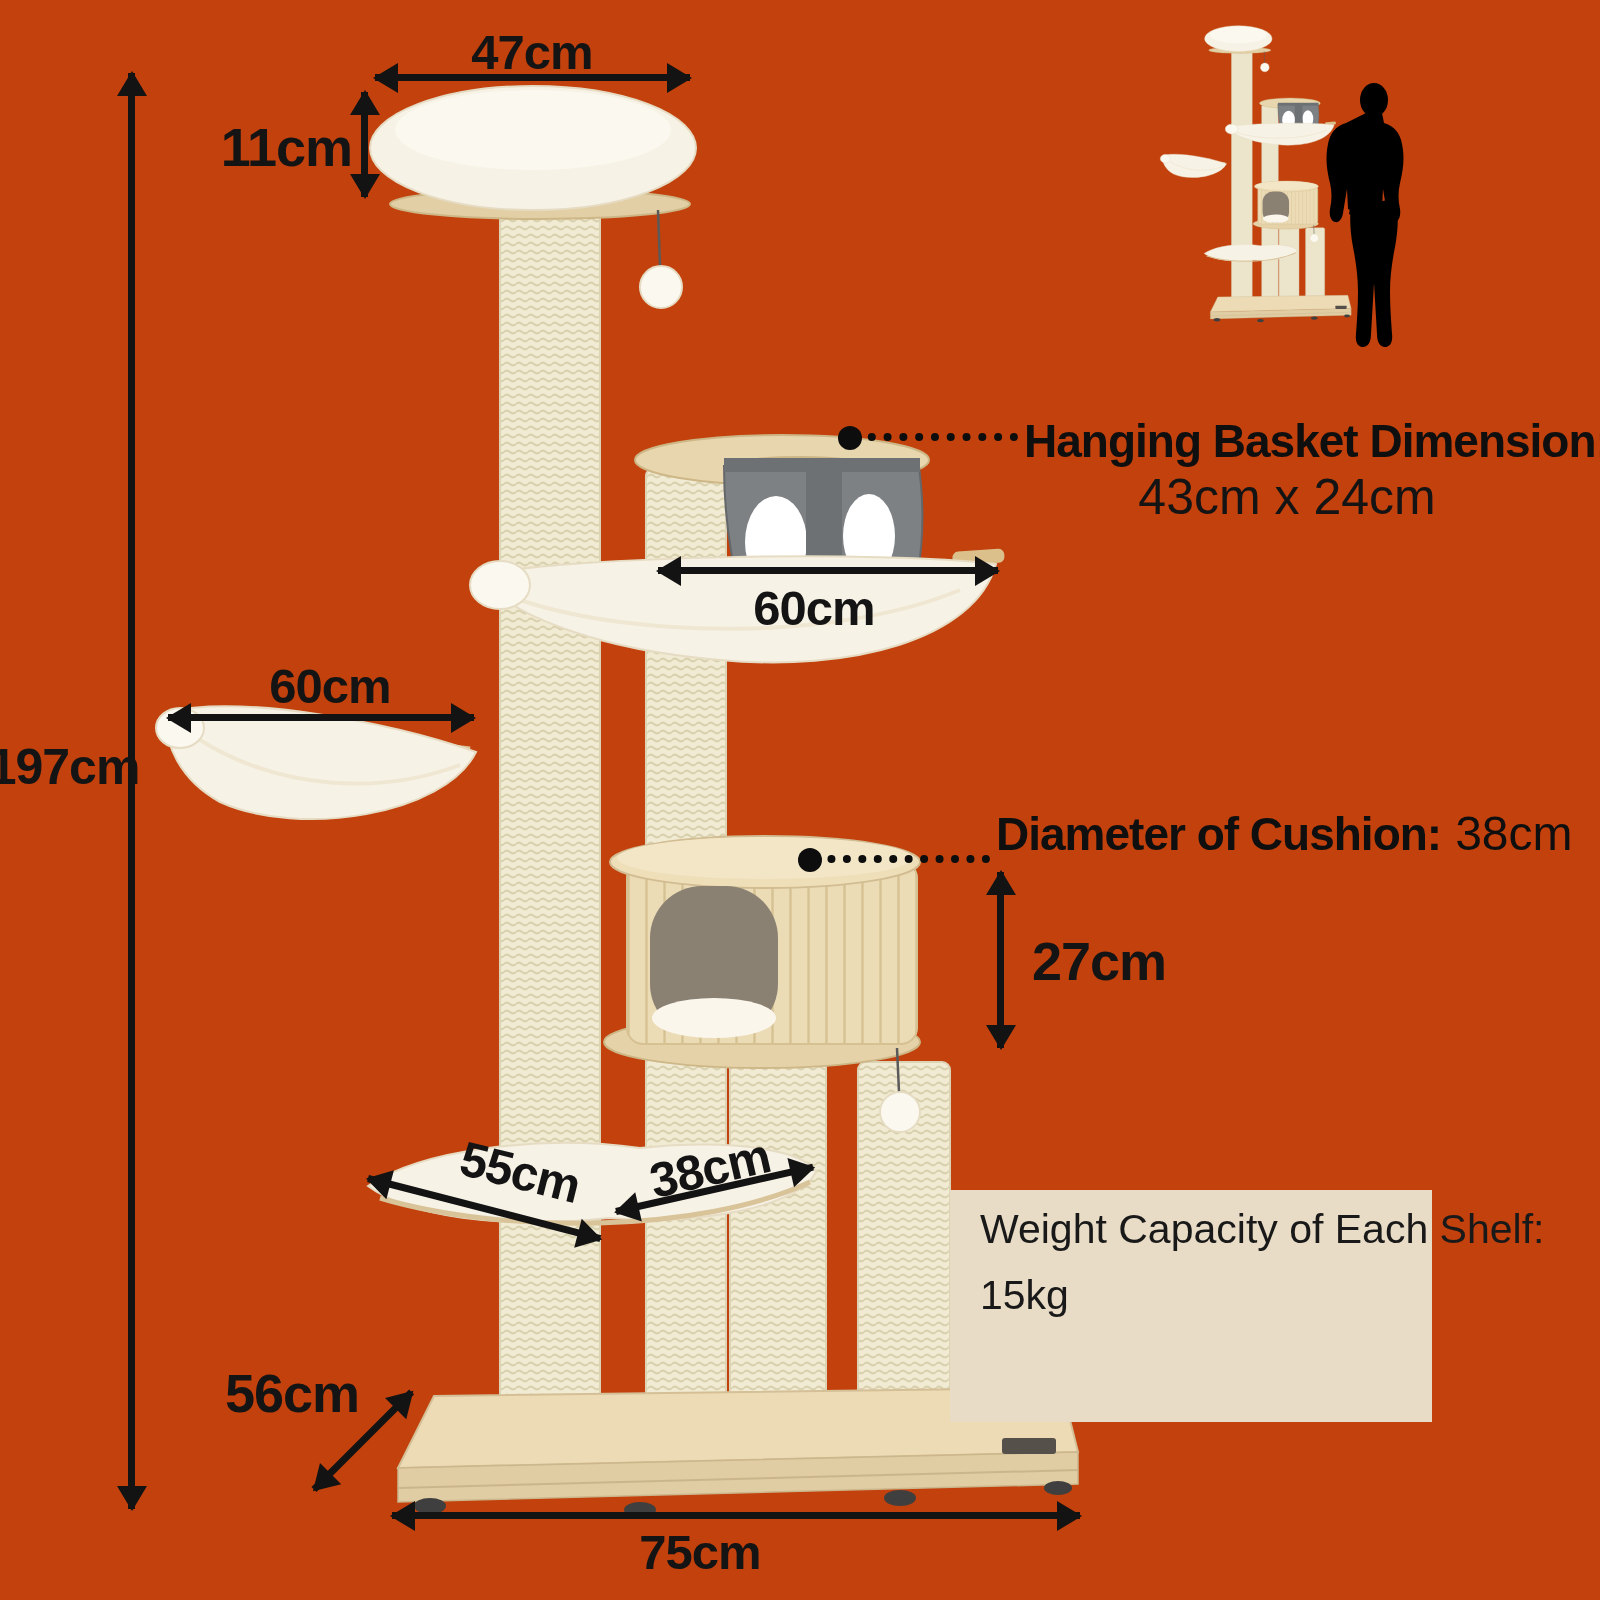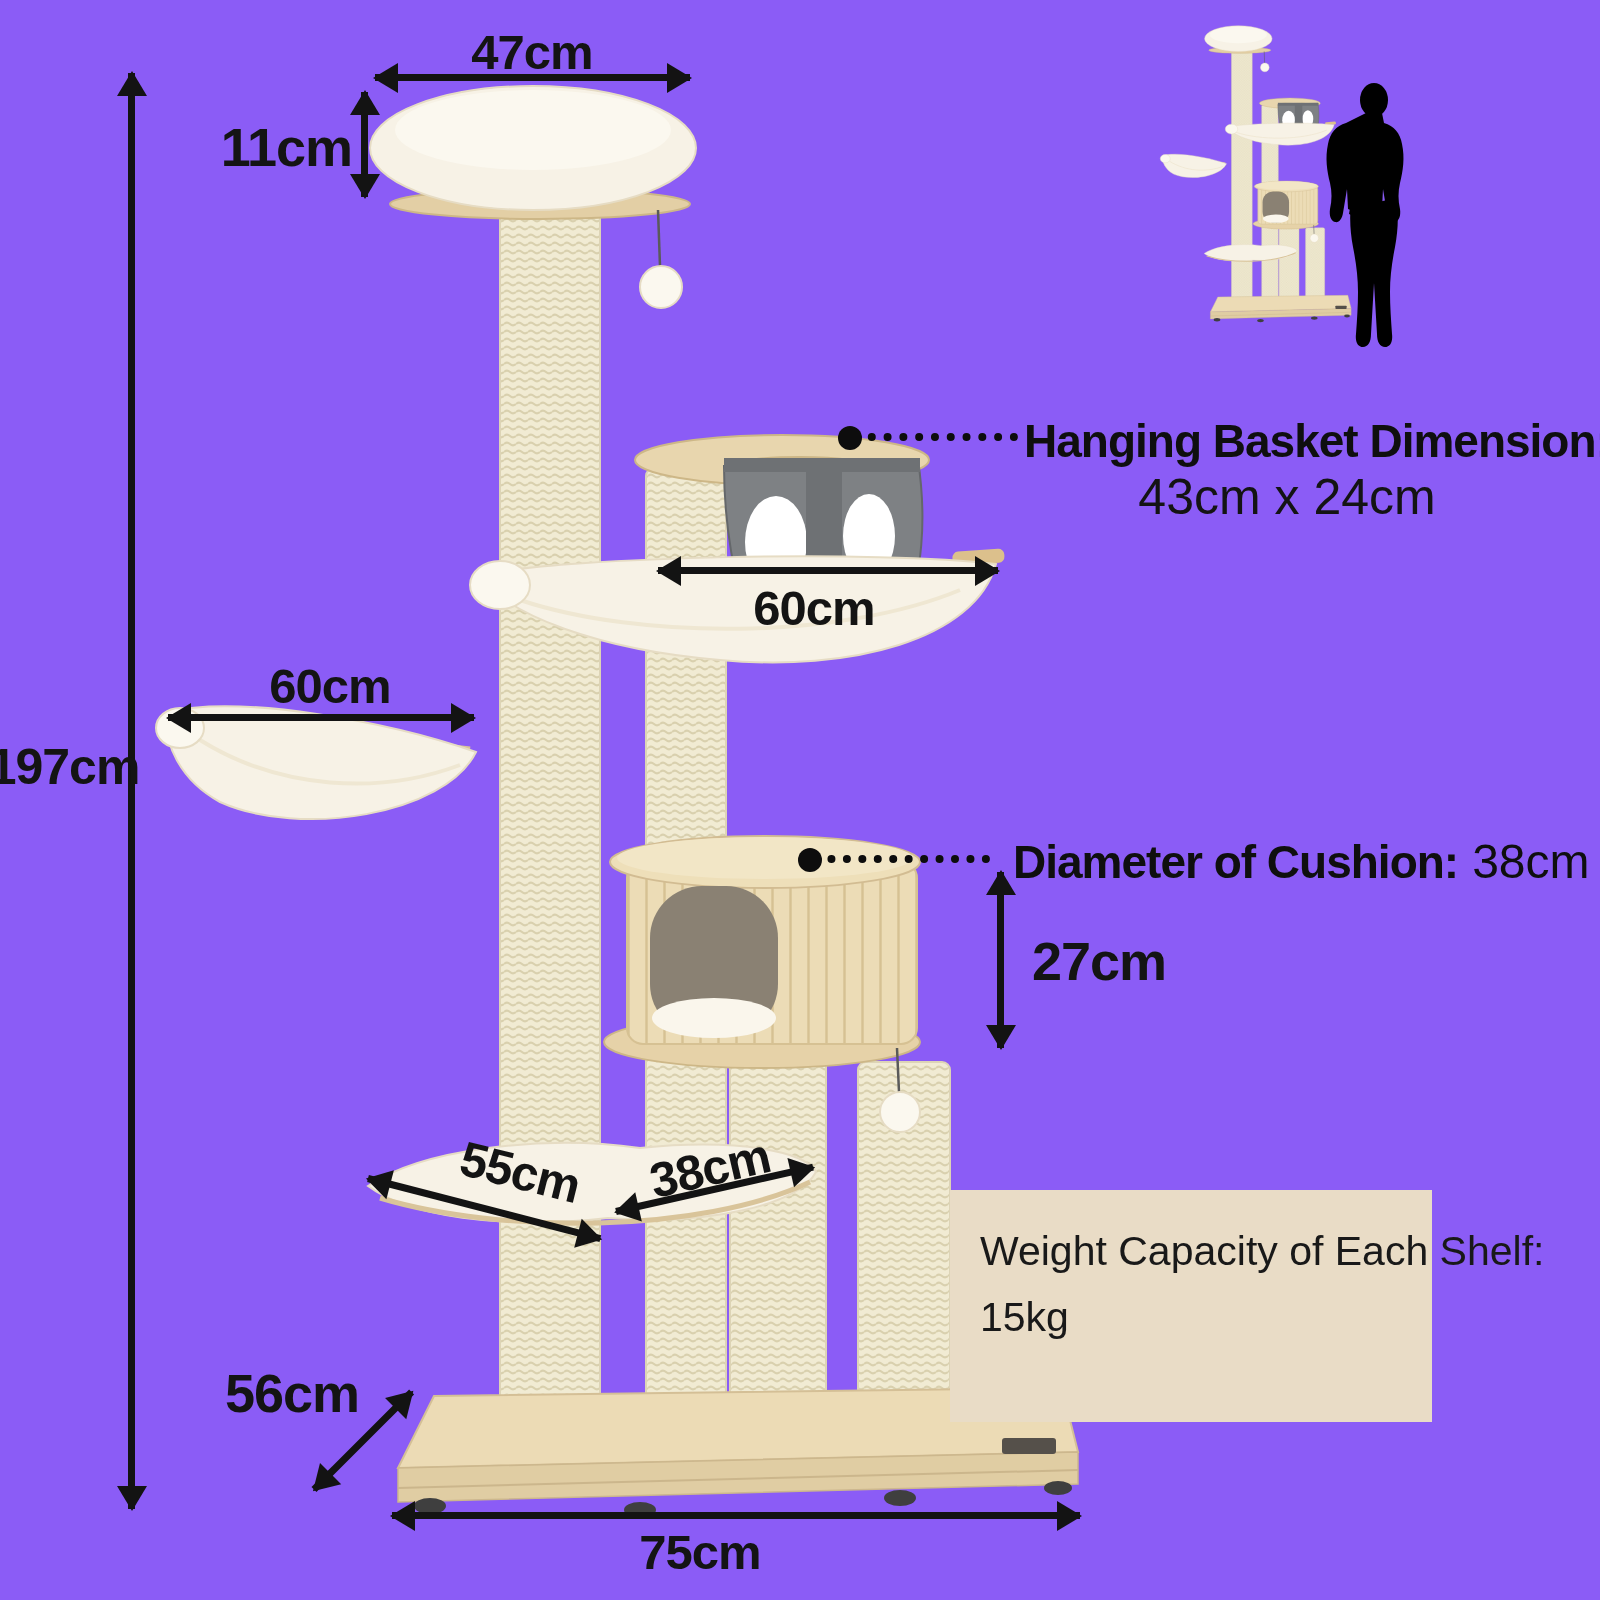--- a/index.html
+++ b/index.html
@@ -1,18 +1,18 @@
 <!DOCTYPE html>
 <html><head>
 <meta charset="utf-8">
 <title>Cat Tree Dimension Diagram</title>
 <style>
   html,body{margin:0;padding:0;background:#fff;}
   #stage{
-    position:relative;width:1600px;height:1600px;background:#8b5cf6;overflow:hidden;
+    position:relative;width:1600px;height:1600px;background:#c2410c;overflow:hidden;
     font-family:"Liberation Sans",sans-serif;color:#161616;
   }
   svg{position:absolute;left:0;top:0;}
   
   .dim{
     position:absolute;font-weight:700;font-size:54px;line-height:1;
     color:#141414;white-space:nowrap;letter-spacing:-1px;
   }
   .ctr{transform:translateX(-50%);}
   
@@ -30,21 +30,21 @@
   .leader{position:absolute;height:0;border-top:8px dotted #0d0d0d;}
   .leader::before{content:"";position:absolute;left:-14px;top:-15px;width:24px;height:24px;
     background:#0d0d0d;border-radius:50%;}
   
   .callout-bold{position:absolute;font-weight:700;font-size:46px;line-height:1.1;white-space:nowrap;color:#0f0f0f;letter-spacing:-1px;}
   .callout-val{position:absolute;font-weight:400;font-size:50px;line-height:1.1;white-space:nowrap;color:#141414;}
   .inline-val{font-weight:400;font-size:48px;margin-left:14px;letter-spacing:0;}
   
   #info-box{
     position:absolute;left:950px;top:1190px;width:482px;height:232px;
-    background:#e9dcc6;box-sizing:border-box;padding:28px 0 0 30px;
+    background:#e9dcc6;box-sizing:border-box;padding:6px 0 0 30px;
   }
   #info-box .line{font-weight:400;font-size:41px;line-height:66px;color:#191919;white-space:nowrap;}
 </style>
 </head>
 <body>
 
 <div id="stage">
 
   <svg width="1600" height="1600" viewBox="0 0 1600 1600">
     <defs>
@@ -166,21 +166,21 @@
   <div class="dim" style="left:520px;top:1148px;font-size:49px;transform:translateX(-50%) rotate(14deg);">55cm</div>
   <div class="dim" style="left:710px;top:1144px;font-size:49px;transform:translateX(-50%) rotate(-13deg);">38cm</div>
   <div class="dim ctr" style="left:292px;top:1366px;">56cm</div>
   <div class="dim ctr" style="left:700px;top:1528px;font-size:49px;">75cm</div>
 
   <div class="leader" style="left:852px;top:433px;width:166px;"></div>
   <div class="callout-bold" style="left:1024px;top:416px;">Hanging Basket Dimension:</div>
   <div class="callout-val ctr" style="left:1287px;top:470px;">43cm x 24cm</div>
 
   <div class="leader" style="left:812px;top:855px;width:178px;"></div>
-  <div class="callout-bold" style="left:996px;top:836px;margin-left:17px;">
+  <div class="callout-bold" style="left:996px;top:808px;">
     <span>Diameter of Cushion:</span><span class="inline-val">38cm</span>
   </div>
 
   <div id="info-box">
     <div class="line">Weight Capacity of Each Shelf:</div>
     <div class="line">15kg</div>
   </div>
 
 </div>
 

